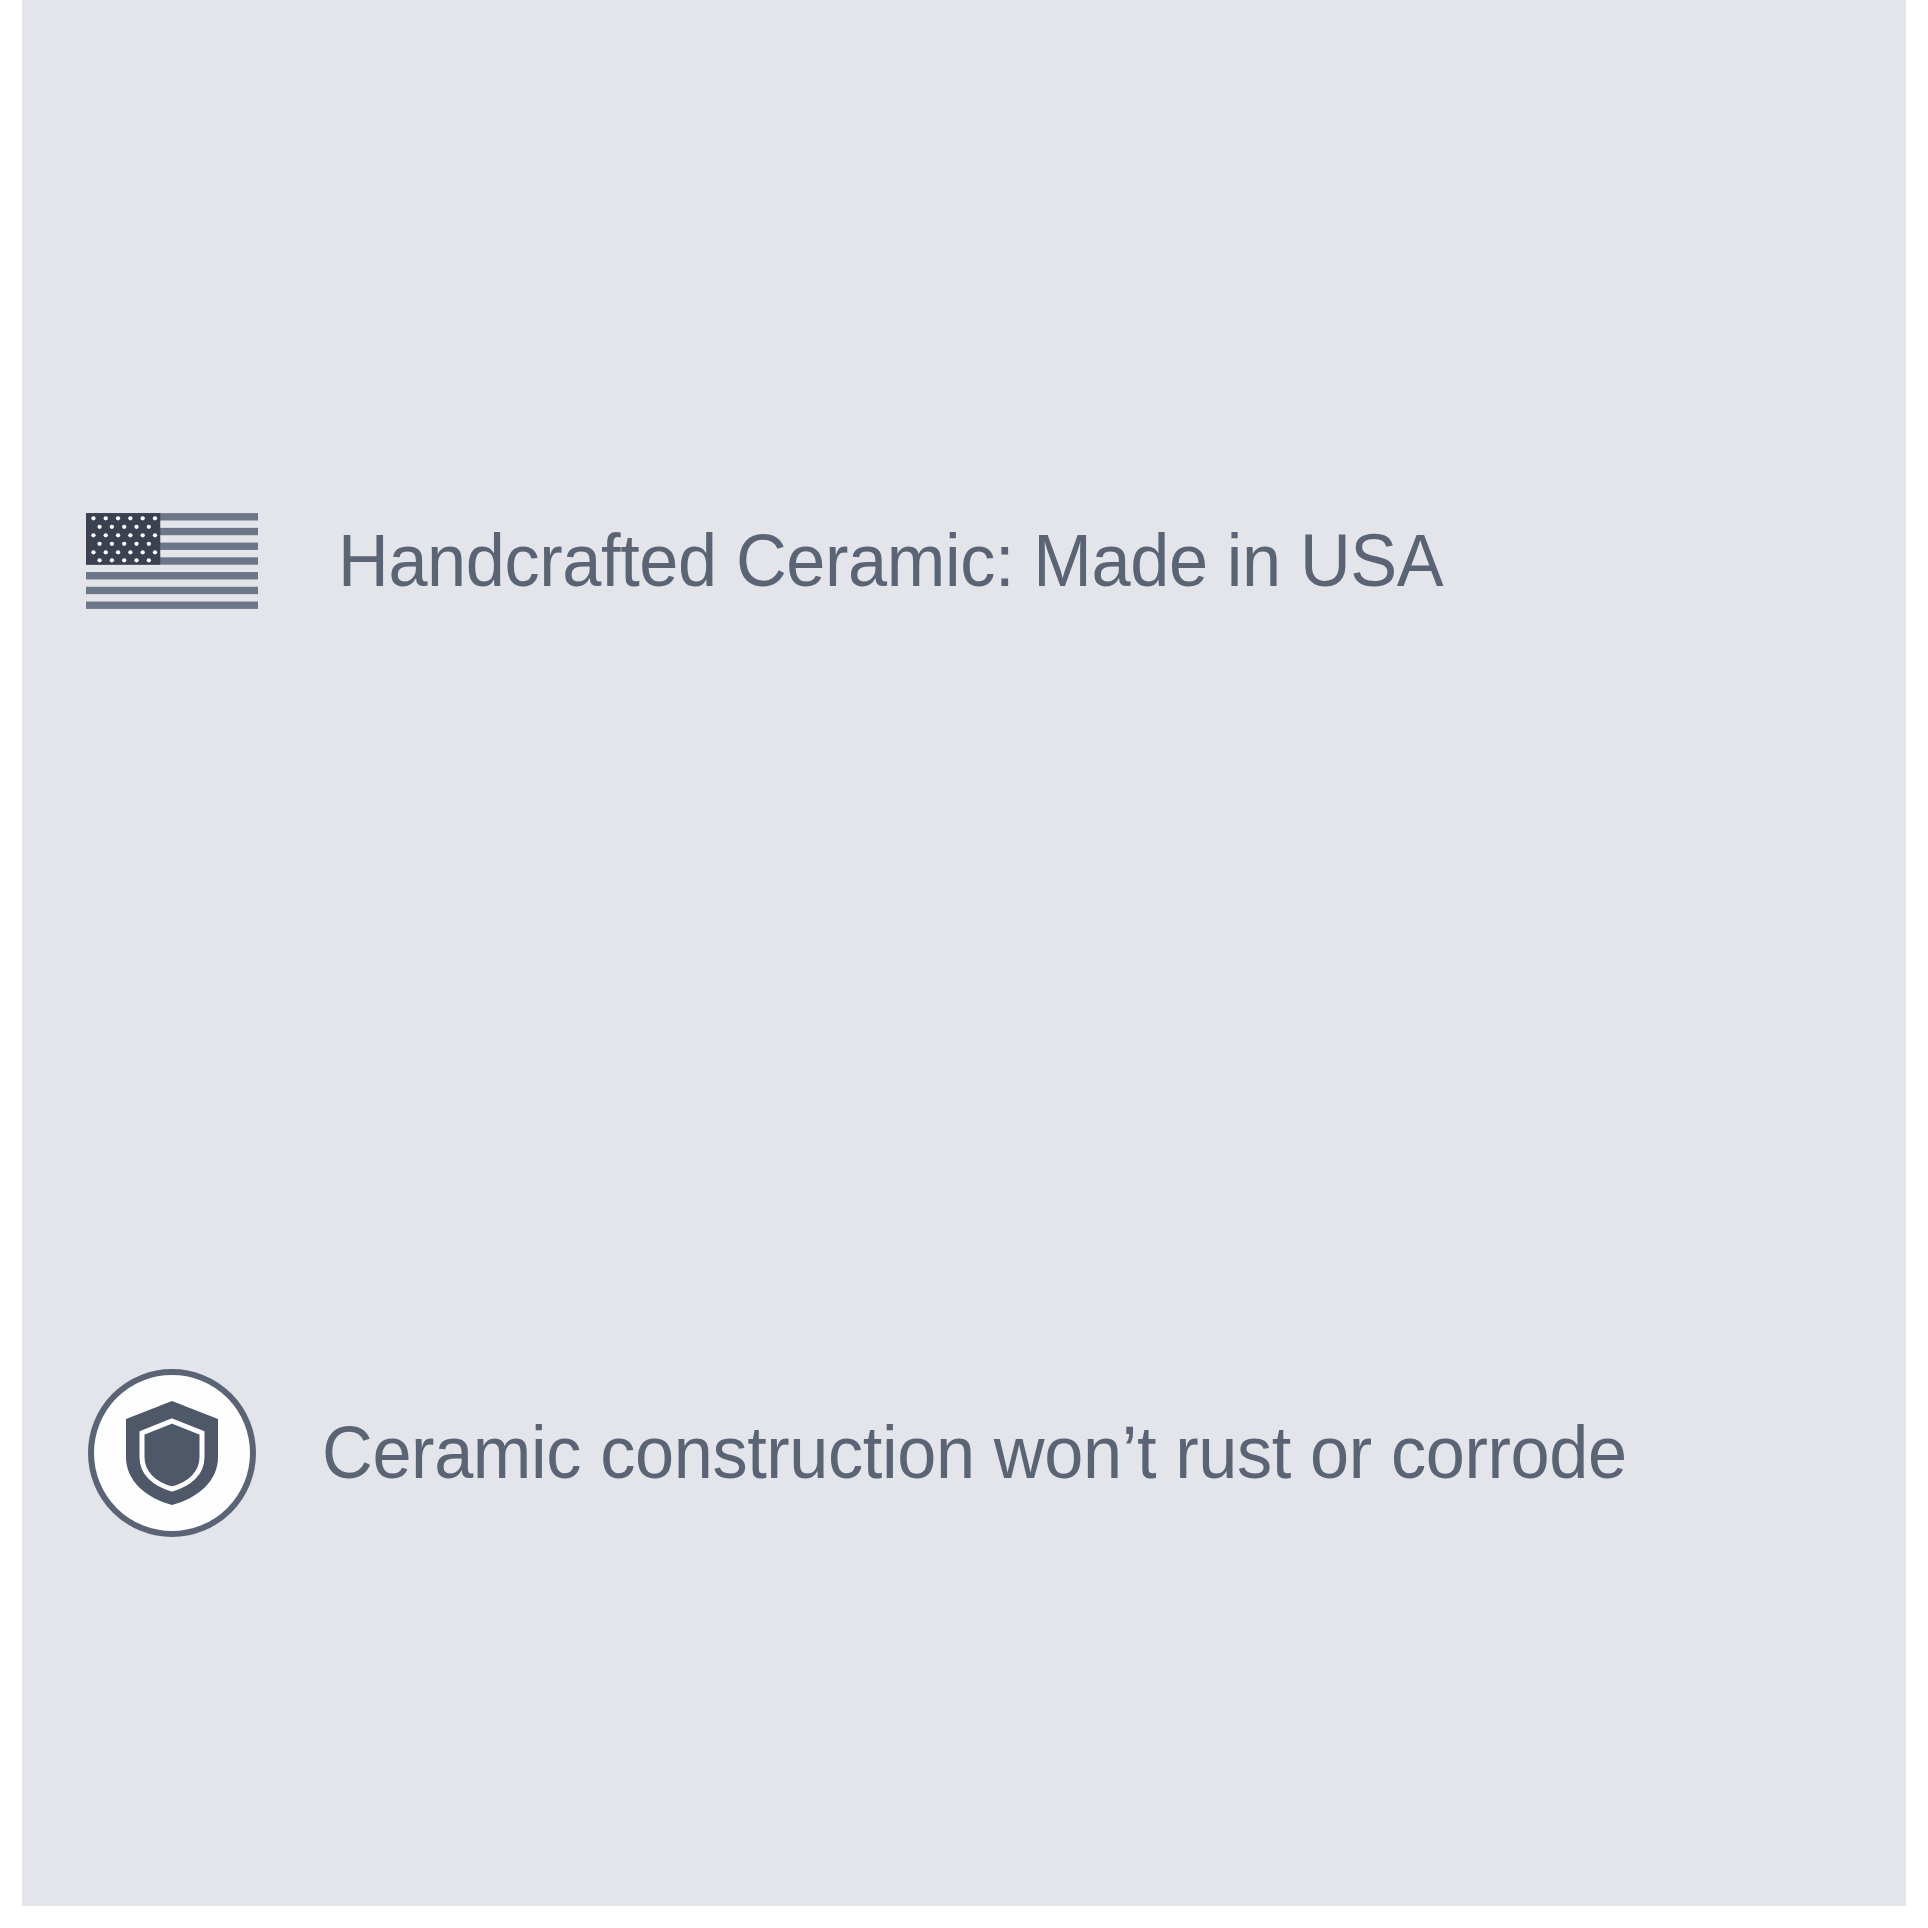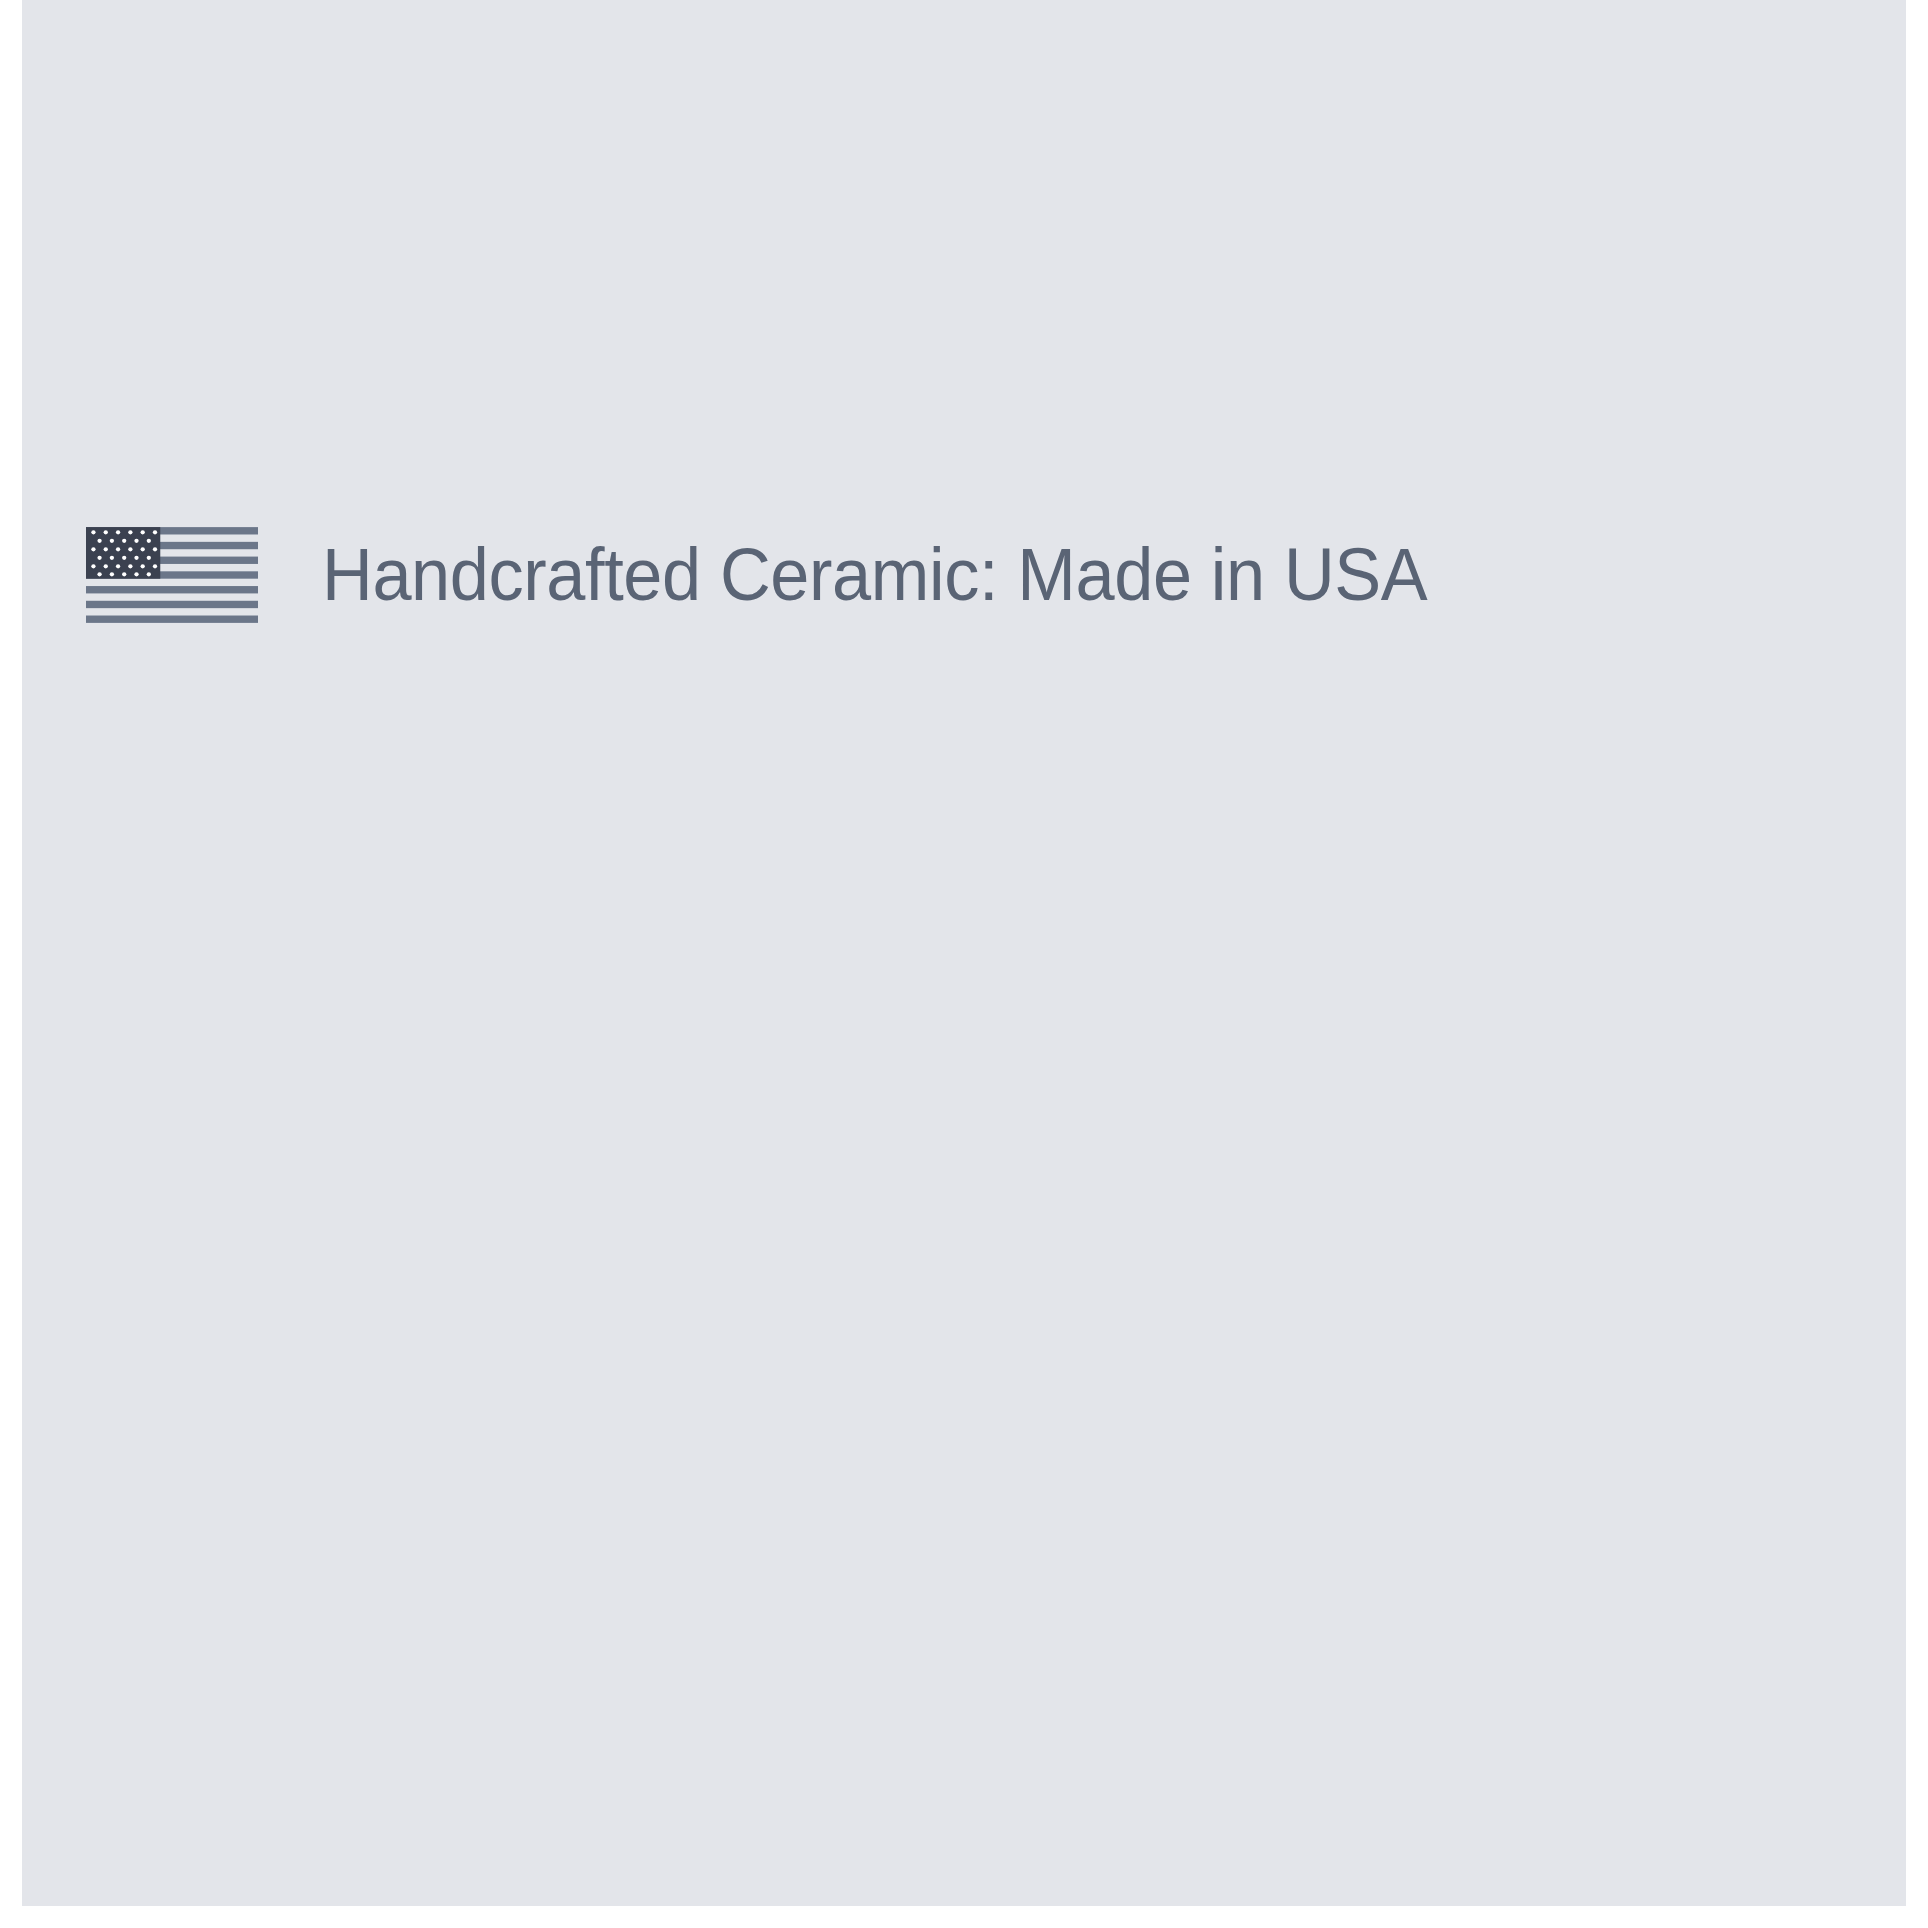--- a/index.html
+++ b/index.html
@@ -36,21 +36,21 @@
 
   .feature-row {
     position: absolute;
     left: 64px;
     width: 1800px;
     height: 170px;
     display: flex;
     align-items: center;
   }
   
-  .feature-row.r0 { top: 490px; }
+  .feature-row.r0 { top: 476px; gap: 16px; }
   .feature-row.r1 { top: 752px; }
   .feature-row.r2 { top: 1060px; }
   .feature-row.r3 { top: 1368px; }
 
   .icon-slot {
     position: relative;
     width: 172px;
     height: 172px;
     flex: 0 0 172px;
     display: flex;
@@ -155,15 +155,30 @@
               <circle cx="64.3" cy="48.3" r="2.2"></circle>
             </g>
           </g>
         </svg>
       </div>
       <div class="feature-label">Handcrafted Ceramic: Made in USA</div>
     </div>
 
 
 
+    <div class="feature-row r3">
+      <div class="icon-slot">
+        <div class="badge-circle">
+          <svg width="104" height="112" viewBox="0 0 104 112">
+
+            <path d="M52 4 L98 22 L98 60 C98 84 78 101 52 108
+                     C26 101 6 84 6 60 L6 22 Z" fill="#4E5869"></path>
+
+            <path d="M52 24 L82 36 L82 60 C82 76 70 87 52 92
+                     C34 87 22 76 22 60 L22 36 Z" fill="none" stroke="#FDFDFE" stroke-width="5"></path>
+          </svg>
+        </div>
+      </div>
+      <div class="feature-label">Ceramic construction won’t rust or corrode</div>
+    </div>
 
   </div>
 </div>
 
 </body></html>

